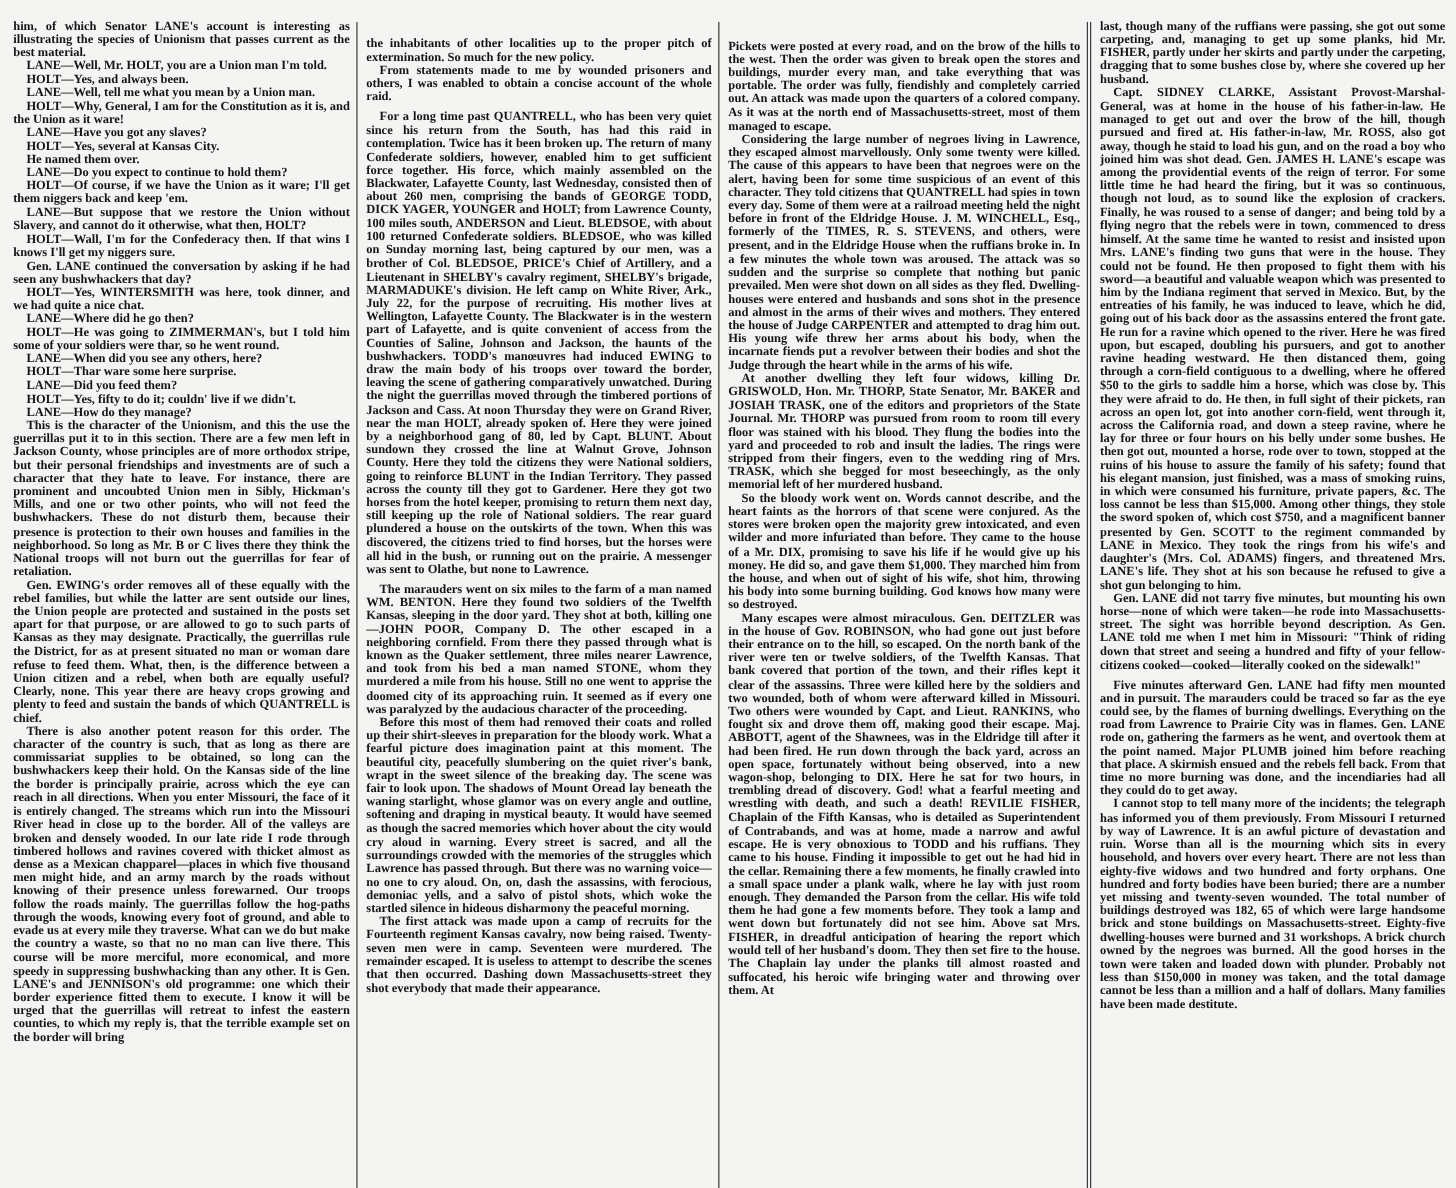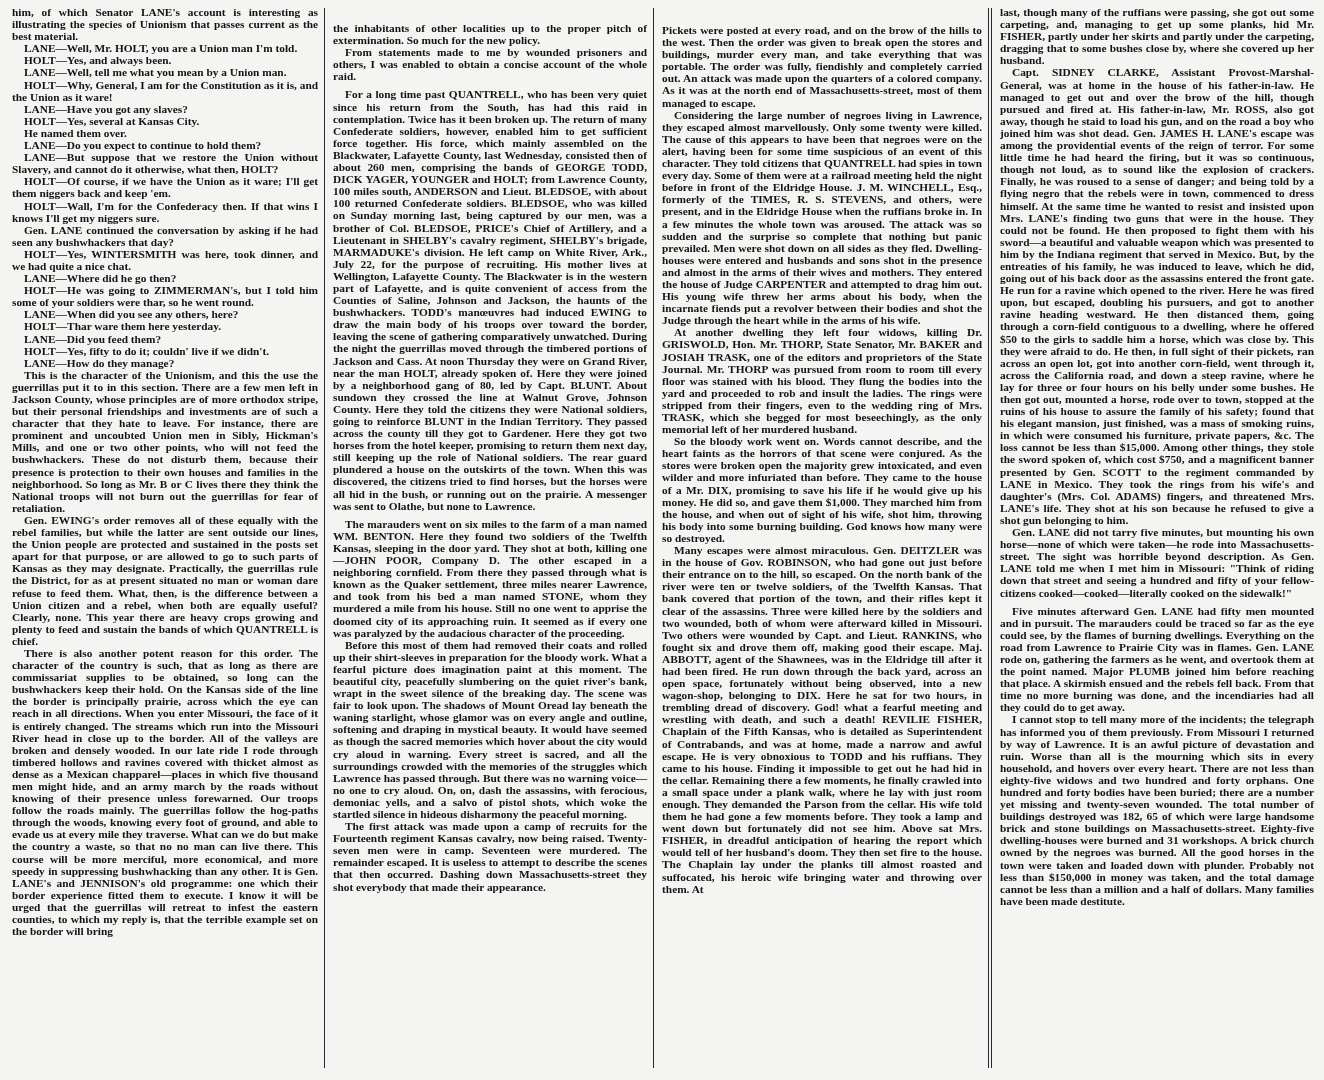--- a/index.html
+++ b/index.html
@@ -7,21 +7,21 @@
     width: 1324px; height: 1080px; overflow: hidden;
     background: #f4f4f2;
     font-family: "Liberation Serif", "DejaVu Serif", serif;
     color: #141414;
   }
   .page {
     position: relative;
     width: 1324px; height: 1080px;
     display: flex;
     box-sizing: border-box;
-    padding: 6px 4px 0 4px;
+    padding: 18px 4px 0 4px;
   }
   .column {
     box-sizing: border-box;
     height: 1074px;
     overflow: hidden;
     padding: 0 6px 0 8px;
     font-size: 11.35px;
     line-height: 12.1px;
     text-align: justify;
     hyphens: manual;
@@ -49,29 +49,29 @@
   <div class="column col-1">
       <p class="cont">him, of which Senator LANE's account is interesting as illustrating the species of Unionism that passes current as the best material.</p>
       <p>LANE—Well, Mr. HOLT, you are a Union man I'm told.</p>
       <p>HOLT—Yes, and always been.</p>
       <p>LANE—Well, tell me what you mean by a Union man.</p>
       <p>HOLT—Why, General, I am for the Constitution as it is, and the Union as it ware!</p>
       <p>LANE—Have you got any slaves?</p>
       <p>HOLT—Yes, several at Kansas City.</p>
       <p>He named them over.</p>
       <p>LANE—Do you expect to continue to hold them?</p>
+      <p>HOLT—Of course, if we have the Union as it ware; I'll get them niggers back and keep 'em.</p>
       <p>LANE—But suppose that we restore the Union without Slavery, and cannot do it otherwise, what then, HOLT?</p>
-      <p>HOLT—Of course, if we have the Union as it ware; I'll get them niggers back and keep 'em.</p>
       <p>HOLT—Wall, I'm for the Confederacy then. If that wins I knows I'll get my niggers sure.</p>
       <p>Gen. LANE continued the conversation by asking if he had seen any bushwhackers that day?</p>
       <p>HOLT—Yes, WINTERSMITH was here, took dinner, and we had quite a nice chat.</p>
       <p>LANE—Where did he go then?</p>
       <p>HOLT—He was going to ZIMMERMAN's, but I told him some of your soldiers were thar, so he went round.</p>
       <p>LANE—When did you see any others, here?</p>
-      <p>HOLT—Thar ware them here yesterday.</p>
+      <p>HOLT—Thar ware some here surprise.</p>
       <p>LANE—Did you feed them?</p>
       <p>HOLT—Yes, fifty to do it; couldn' live if we didn't.</p>
       <p>LANE—How do they manage?</p>
       <p>This is the character of the Unionism, and this the use the guerrillas put it to in this section. There are a few men left in Jackson County, whose principles are of more orthodox stripe, but their personal friendships and investments are of such a character that they hate to leave. For instance, there are prominent and uncoubted Union men in Sibly, Hickman's Mills, and one or two other points, who will not feed the bushwhackers. These do not disturb them, because their presence is protection to their own houses and families in the neighborhood. So long as Mr. B or C lives there they think the National troops will not burn out the guerrillas for fear of retaliation.</p>
       <p>Gen. EWING's order removes all of these equally with the rebel families, but while the latter are sent outside our lines, the Union people are protected and sustained in the posts set apart for that purpose, or are allowed to go to such parts of Kansas as they may designate. Practically, the guerrillas rule the District, for as at present situated no man or woman dare refuse to feed them. What, then, is the difference between a Union citizen and a rebel, when both are equally useful? Clearly, none. This year there are heavy crops growing and plenty to feed and sustain the bands of which QUANTRELL is chief.</p>
       <p>There is also another potent reason for this order. The character of the country is such, that as long as there are commissariat supplies to be obtained, so long can the bushwhackers keep their hold. On the Kansas side of the line the border is principally prairie, across which the eye can reach in all directions. When you enter Missouri, the face of it is entirely changed. The streams which run into the Missouri River head in close up to the border. All of the valleys are broken and densely wooded. In our late ride I rode through timbered hollows and ravines covered with thicket almost as dense as a Mexican chapparel—places in which five thousand men might hide, and an army march by the roads without knowing of their presence unless forewarned. Our troops follow the roads mainly. The guerrillas follow the hog-paths through the woods, knowing every foot of ground, and able to evade us at every mile they traverse. What can we do but make the country a waste, so that no no man can live there. This course will be more merciful, more economical, and more speedy in suppressing bushwhacking than any other. It is Gen. LANE's and JENNISON's old programme: one which their border experience fitted them to execute. I know it will be urged that the guerrillas will retreat to infest the eastern counties, to which my reply is, that the terrible example set on the border will bring</p>
     </div>
   <div class="rule"></div>
   <div class="column col-2">
       <p class="cont">the inhabitants of other localities up to the proper pitch of extermination. So much for the new policy.</p>

